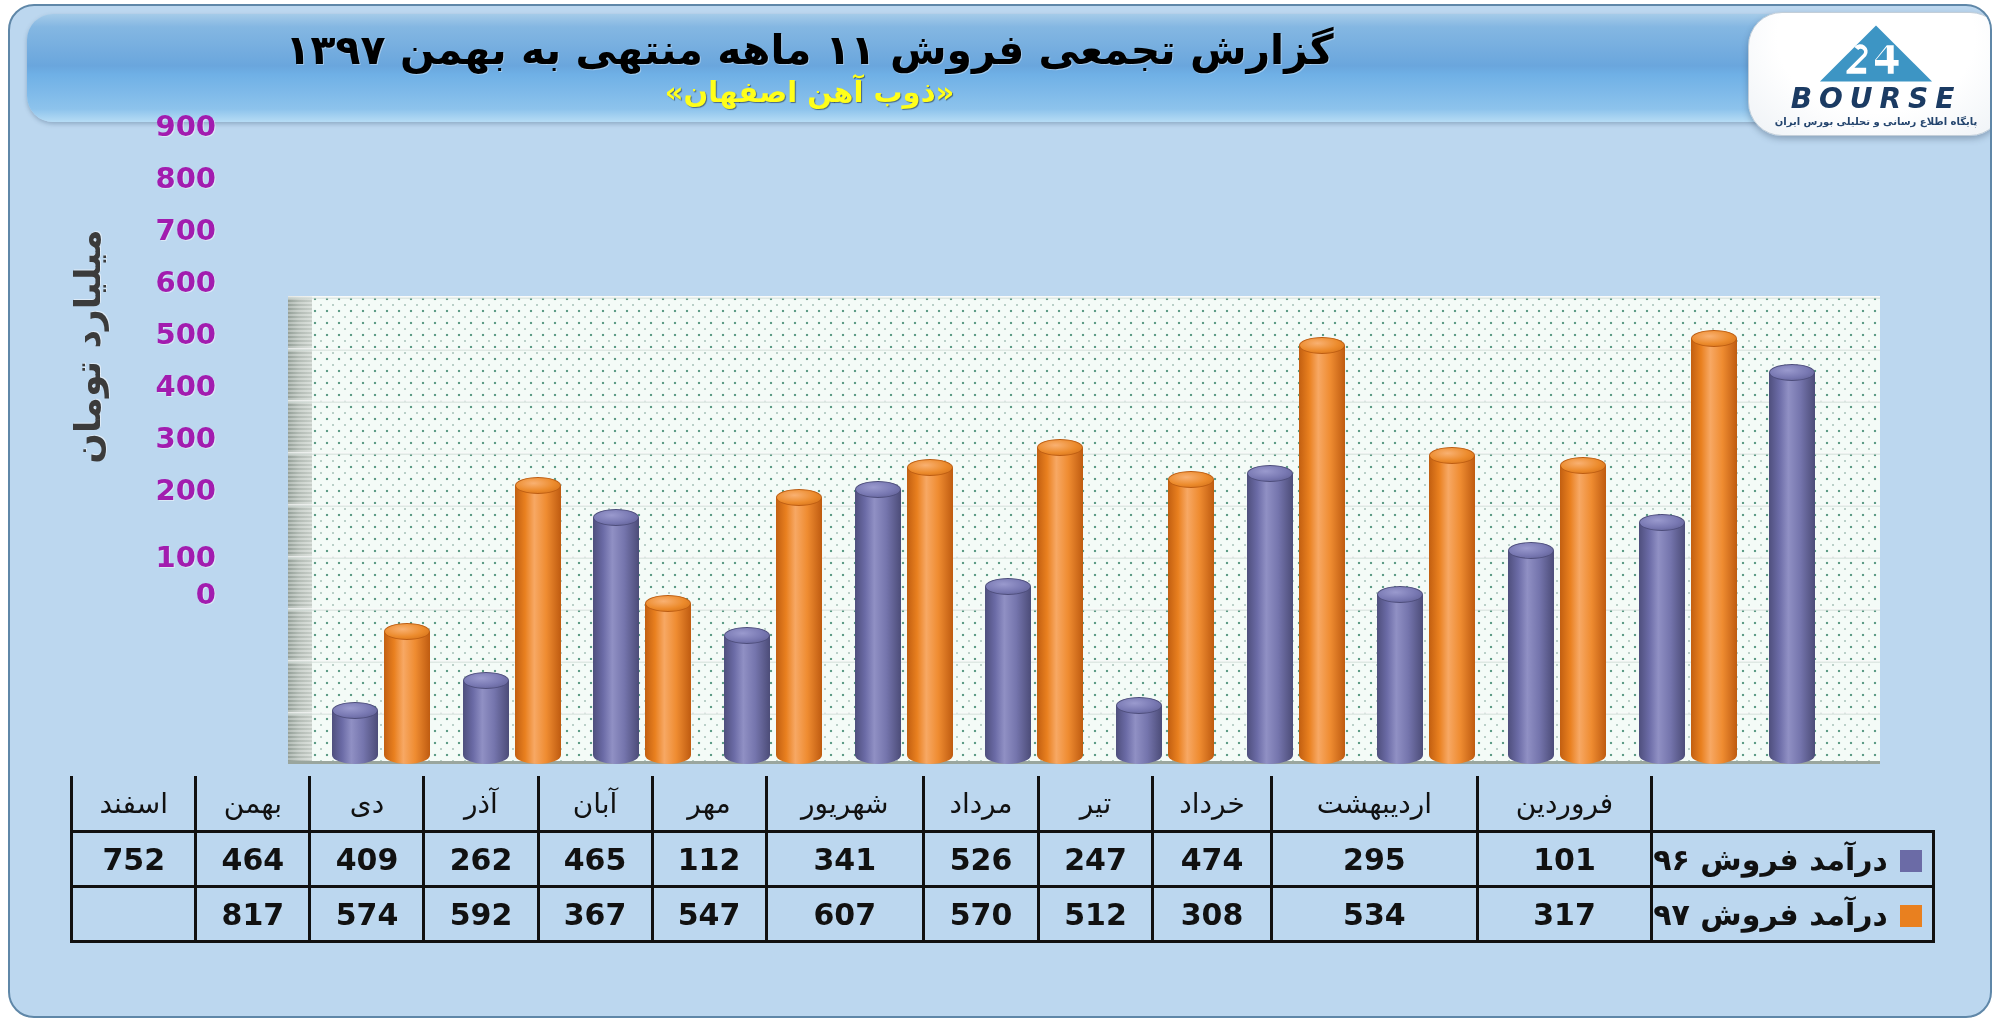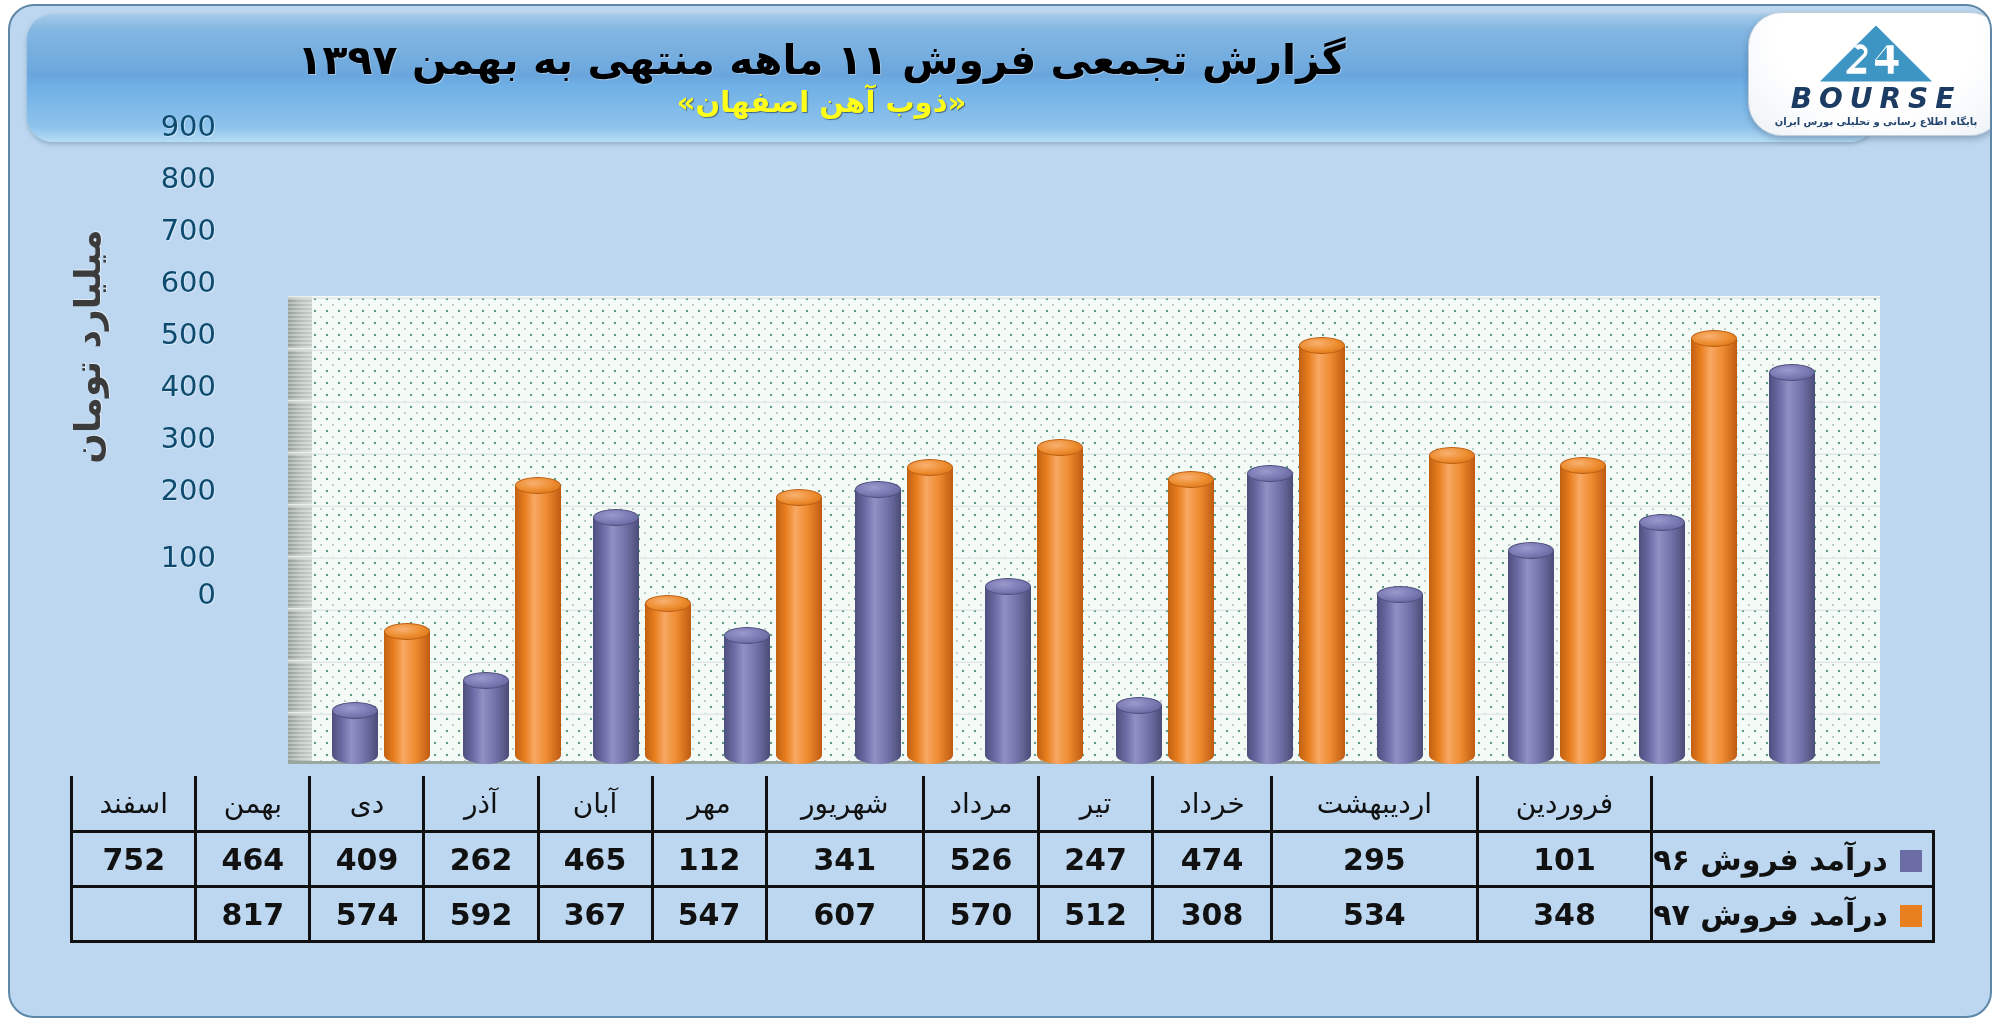--- a/index.html
+++ b/index.html
@@ -15,25 +15,24 @@
     position:absolute;left:8px;top:4px;width:1984px;height:1014px;
     background:#bcd7ef;
     border:2px solid #5f87a8;
     border-radius:26px;
     box-sizing:border-box;
     overflow:hidden;
   }
 
   
   #banner{
-    position:absolute;left:17px;top:8px;width:1825px;height:128px;
+    position:absolute;left:17px;top:8px;width:1825px;height:108px;
     border-radius:26px;
     background:linear-gradient(to bottom,#a5cbe9 0%,#84b7e2 12%,#6aa6dd 48%,#6fb0e6 56%,#8dc3ec 88%,#b6dcf5 100%);
     box-shadow:0 2px 4px rgba(60,90,120,.35);
-    padding-left:24px;
   }
   #banner-inner{
     position:absolute;left:0;top:0;right:0;bottom:0;
     display:flex;flex-direction:column;align-items:center;justify-content:center;
     padding-right:260px;box-sizing:border-box;
   }
   #title-main{
     color:#000;font-size:41px;font-weight:bold;line-height:1.12;
     text-shadow:1px 1px 0 rgba(255,255,255,.35);
     white-space:nowrap;direction:rtl;
@@ -72,21 +71,21 @@
   }
   #ytitle span{
     transform:rotate(-90deg);white-space:nowrap;
     font-size:36px;font-weight:bold;color:#3b3b3b;direction:rtl;
     text-shadow:1px 1px 0 rgba(255,255,255,.5);
   }
   
   #yticks{position:absolute;left:128px;top:120px;width:78px;height:478px;}
   .ytick{
     position:absolute;right:0;width:78px;text-align:right;
-    font-size:29px;font-weight:normal;color:#0c4a6e;
+    font-size:29px;font-weight:bold;color:#a21caf;
     transform:translateY(-50%);
     text-shadow:1px 1px 0 rgba(255,255,255,.45);
   }
 
   
   #sidewall{
     position:absolute;left:218px;top:130px;width:24px;height:468px;
     background:
       repeating-linear-gradient(0deg,rgba(255,255,255,.25) 0 2px,rgba(0,0,0,.04) 2px 4px),
       linear-gradient(to right,#9aa69e 0%,#b9c2bb 45%,#cfd6d0 100%);
@@ -366,21 +365,21 @@
           <td>465</td>
           <td>262</td>
           <td>409</td>
           <td>464</td>
           <td>752</td>
         </tr>
       <tr>
         <td class="rowlabel">
           <span class="swatch sw-o"></span><span>درآمد فروش ۹۷</span>
         </td>
-      <td>348</td>
+      <td>317</td>
           <td>534</td>
           <td>308</td>
           <td>512</td>
           <td>570</td>
           <td>607</td>
           <td>547</td>
           <td>367</td>
           <td>592</td>
           <td>574</td>
           <td>817</td>

